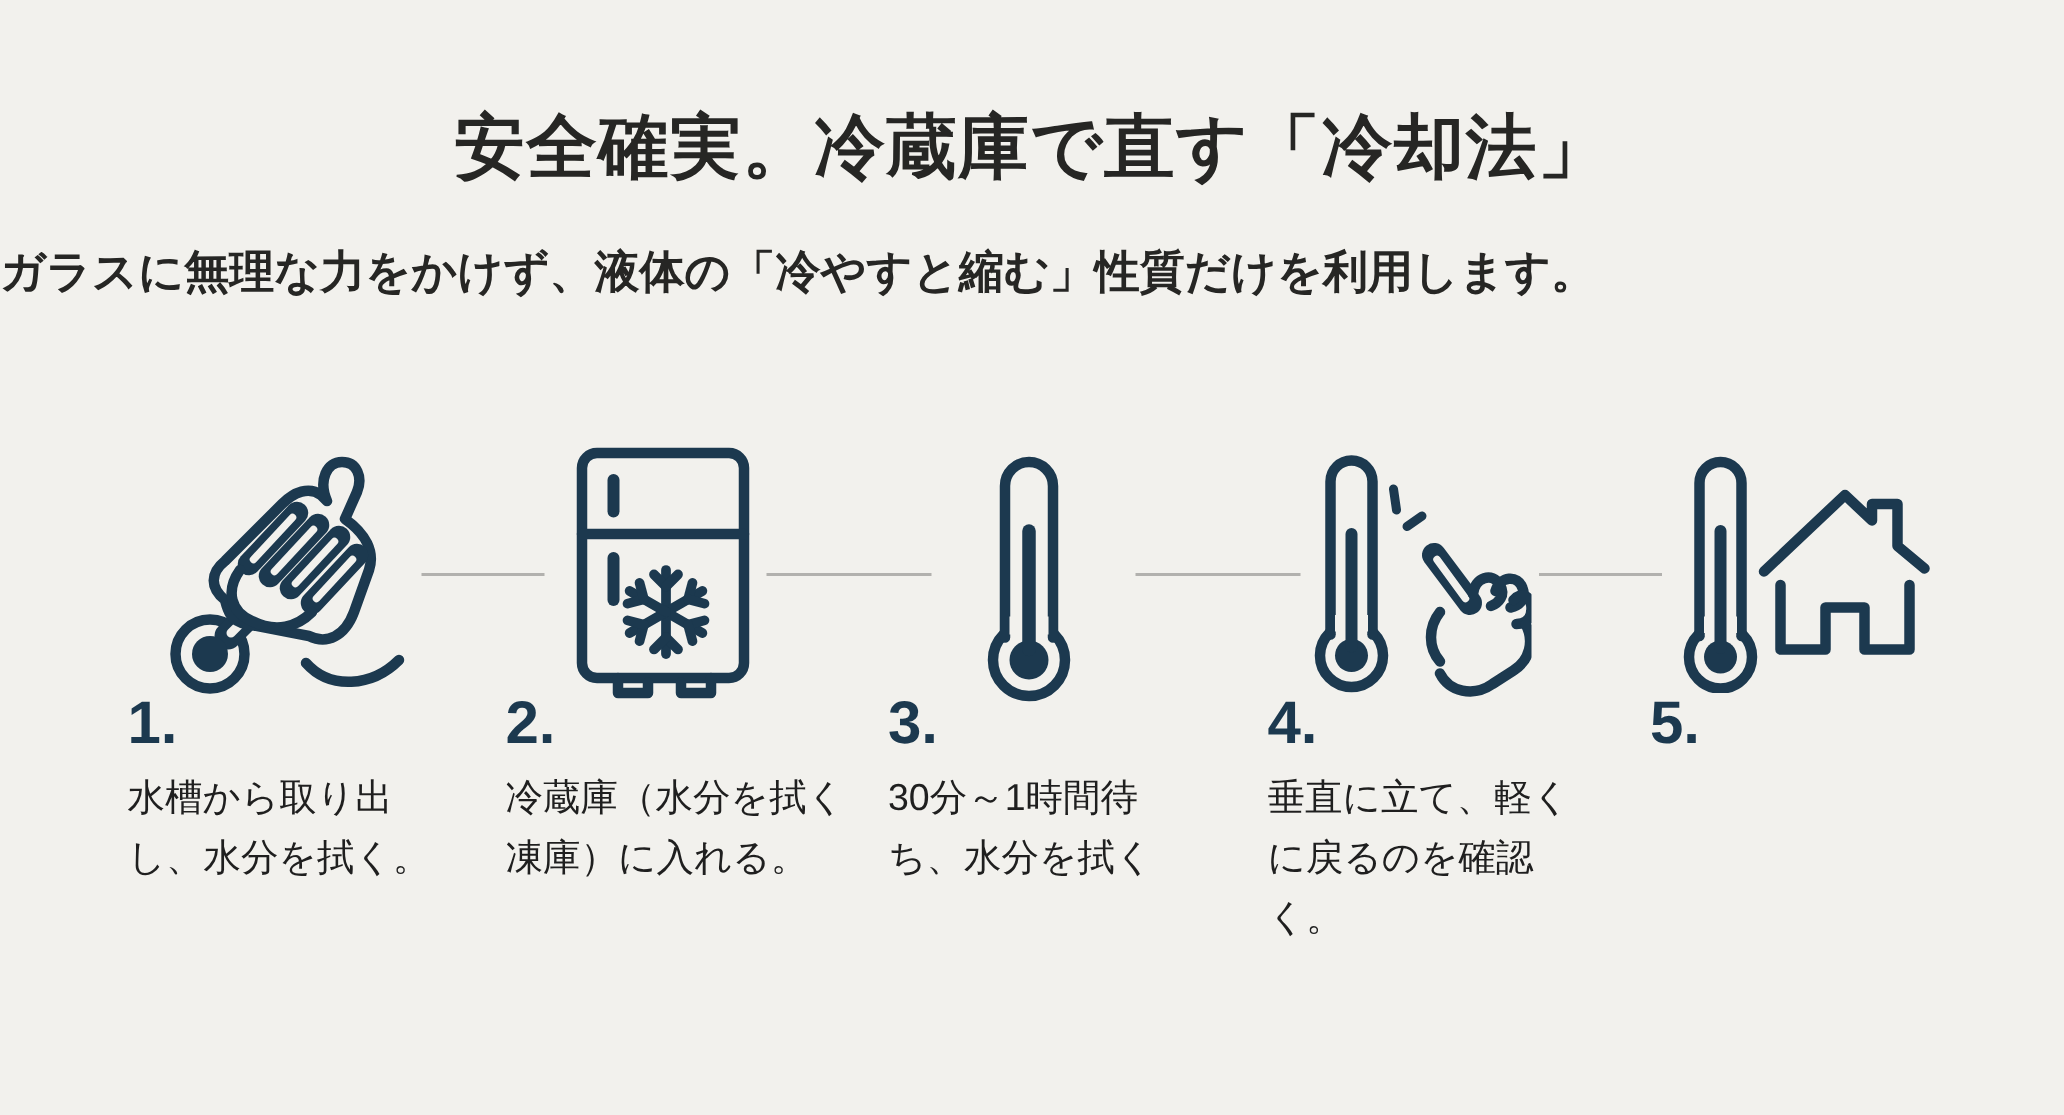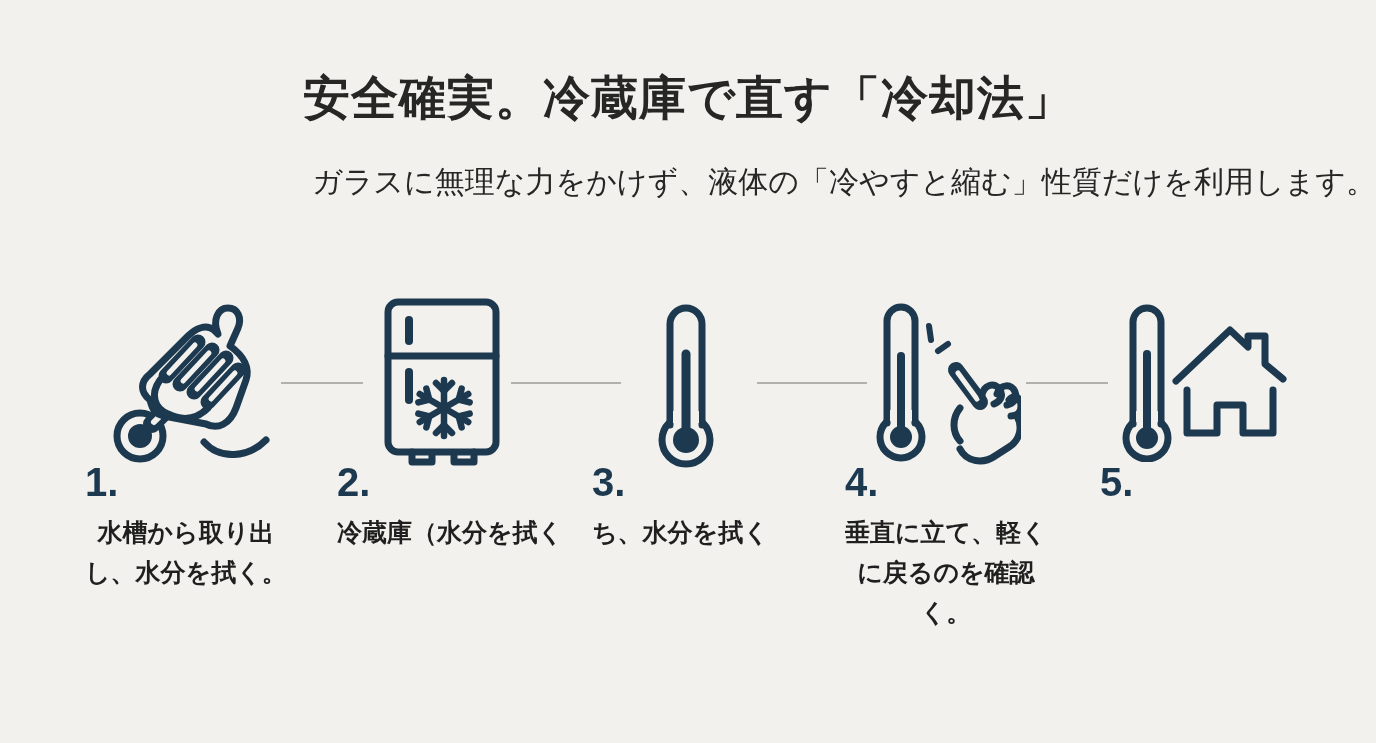--- a/index.html
+++ b/index.html
@@ -29,24 +29,24 @@
     font-size:47px;
     line-height:56px;
     font-weight:800;
     color:var(--title);
     letter-spacing:1px;
   }
   .subtitle{
     position:absolute;
     top:160px;left:0;right:0;
     margin:0;
-    text-align:right;
+    text-align:left;
     font-size:30px;
     line-height:44px;
-    font-weight:400;
+    font-weight:700;
     color:var(--title);
   }
   .connector{
     position:absolute;
     top:382px;
     height:2px;
     background:var(--connector);
   }
   .icon{
     position:absolute;
@@ -62,23 +62,22 @@
     font-size:40px;
     line-height:44px;
     font-weight:800;
     color:var(--navy);
   }
   .step-text{
     position:absolute;
     top:512px;
     font-size:25px;
     line-height:40px;
-    font-weight:700;
+    font-weight:400;
     color:var(--text);
-    text-align:center;
   }
   .step-text .line{white-space:nowrap;}
 </style>
 </head>
 <body>
 
 <div class="canvas">
 
   <h1 class="title">安全確実。冷蔵庫で直す「冷却法」</h1>
   <p class="subtitle">ガラスに無理な力をかけず、液体の「冷やすと縮む」性質だけを利用します。</p>
@@ -176,24 +175,26 @@
 
   <div class="step-number" style="left:85px;">1.</div>
   <div class="step-text" style="left:85px;">
     <div class="line">水槽から取り出</div>
     <div class="line">し、水分を拭く。</div>
   </div>
 
   <div class="step-number" style="left:337px;">2.</div>
   <div class="step-text" style="left:337px;">
     <div class="line">冷蔵庫（水分を拭く</div>
+    <div class="line">凍庫）に入れる。</div>
   </div>
 
   <div class="step-number" style="left:592px;">3.</div>
   <div class="step-text" style="left:592px;">
+    <div class="line">30分～1時間待</div>
     <div class="line">ち、水分を拭く</div>
   </div>
 
   <div class="step-number" style="left:845px;">4.</div>
   <div class="step-text" style="left:845px;">
     <div class="line">垂直に立て、軽く</div>
     <div class="line">に戻るのを確認</div>
     <div class="line">く。</div>
   </div>
 

